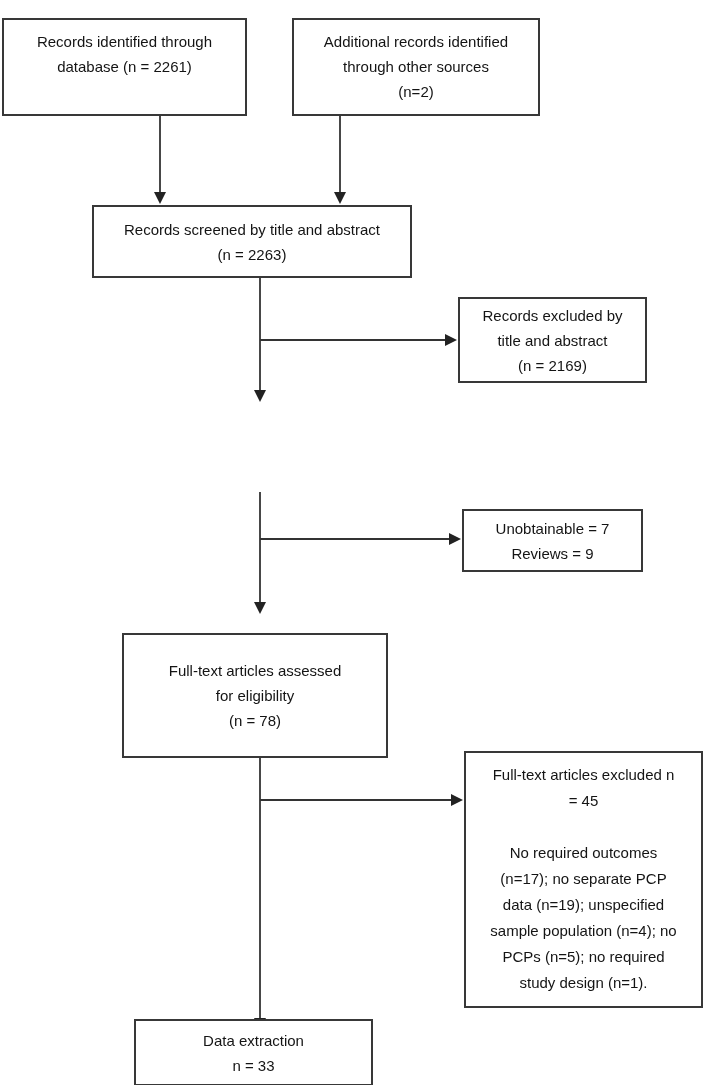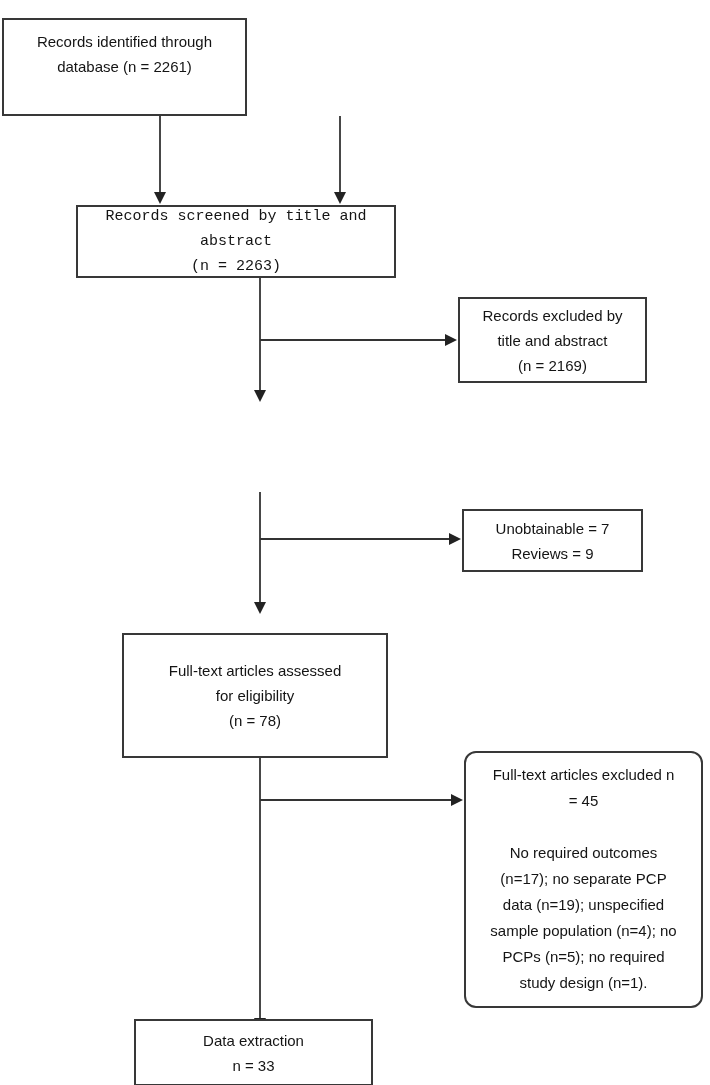--- a/index.html
+++ b/index.html
@@ -45,26 +45,26 @@
     align-items: center;
     justify-content: center;
     padding: 4px 8px;
   }
   .node.top-align {
     align-items: flex-start;
     padding-top: 9px;
   }
   #node-identified-database { left: 2px;   top: 2px;    width: 245px; height: 98px; }
   #node-identified-other    { left: 292px; top: 2px;    width: 248px; height: 98px; }
-  #node-screened            { left: 76px;  top: 189px;  width: 320px; height: 73px; font-family: Liberation Mono, monospace; }
+  #node-screened            { left: 92px;  top: 189px;  width: 320px; height: 73px; }
   #node-excluded-title      { left: 458px; top: 281px;  width: 189px; height: 86px; }
   #node-selected            { left: 100px; top: 387px;  width: 320px; height: 89px; }
   #node-unobtainable        { left: 462px; top: 493px;  width: 181px; height: 63px; }
   #node-fulltext-assessed   { left: 122px; top: 617px;  width: 266px; height: 125px; }
-  #node-fulltext-excluded   { left: 464px; top: 735px;  width: 239px; height: 257px; line-height: 26px; border-radius: 12px; }
+  #node-fulltext-excluded   { left: 464px; top: 735px;  width: 239px; height: 257px; line-height: 26px; }
   #node-data-extraction     { left: 134px; top: 1003px; width: 239px; height: 67px; }
 </style>
 </head>
 <body>
 
 <div class="canvas">
 
   <svg class="connectors" width="710" height="1085" viewBox="0 0 710 1085" xmlns="http://www.w3.org/2000/svg">
     <g>
       <line x1="160" y1="100" x2="160" y2="178"></line>
@@ -96,20 +96,23 @@
     </g>
     <g>
       <line x1="260" y1="784" x2="453" y2="784"></line>
       <polygon points="463,784 451,778 451,790"></polygon>
     </g>
   </svg>
 
   <div class="node top-align" id="node-identified-database">Records identified through
 database (n = 2261)</div>
 
+  <div class="node top-align" id="node-identified-other">Additional records identified
+through other sources
+(n=2)</div>
 
   <div class="node" id="node-screened">Records screened by title and abstract
 (n = 2263)</div>
 
   <div class="node" id="node-excluded-title">Records excluded by
 title and abstract
 (n = 2169)</div>
 
 
   <div class="node" id="node-unobtainable">Unobtainable = 7

